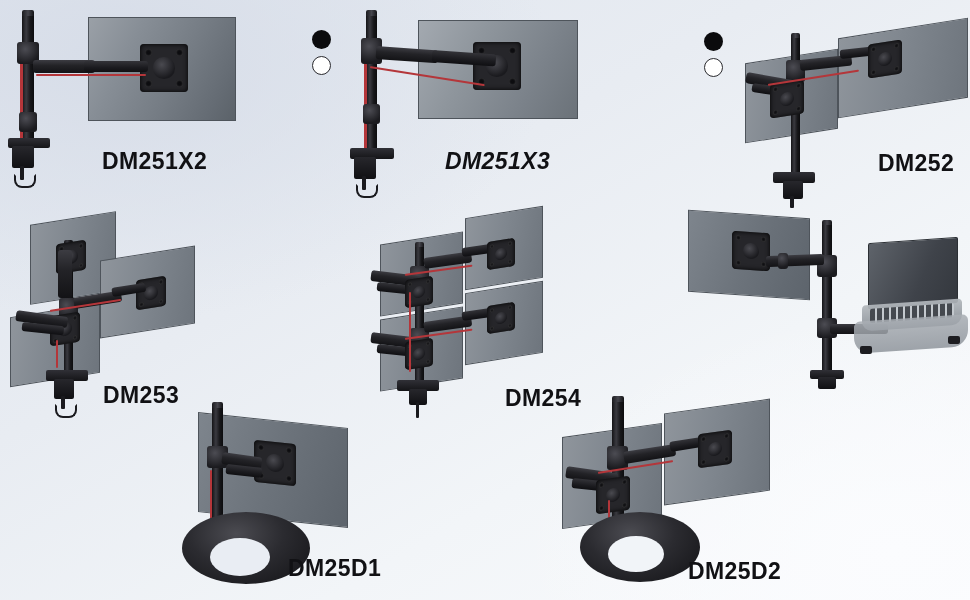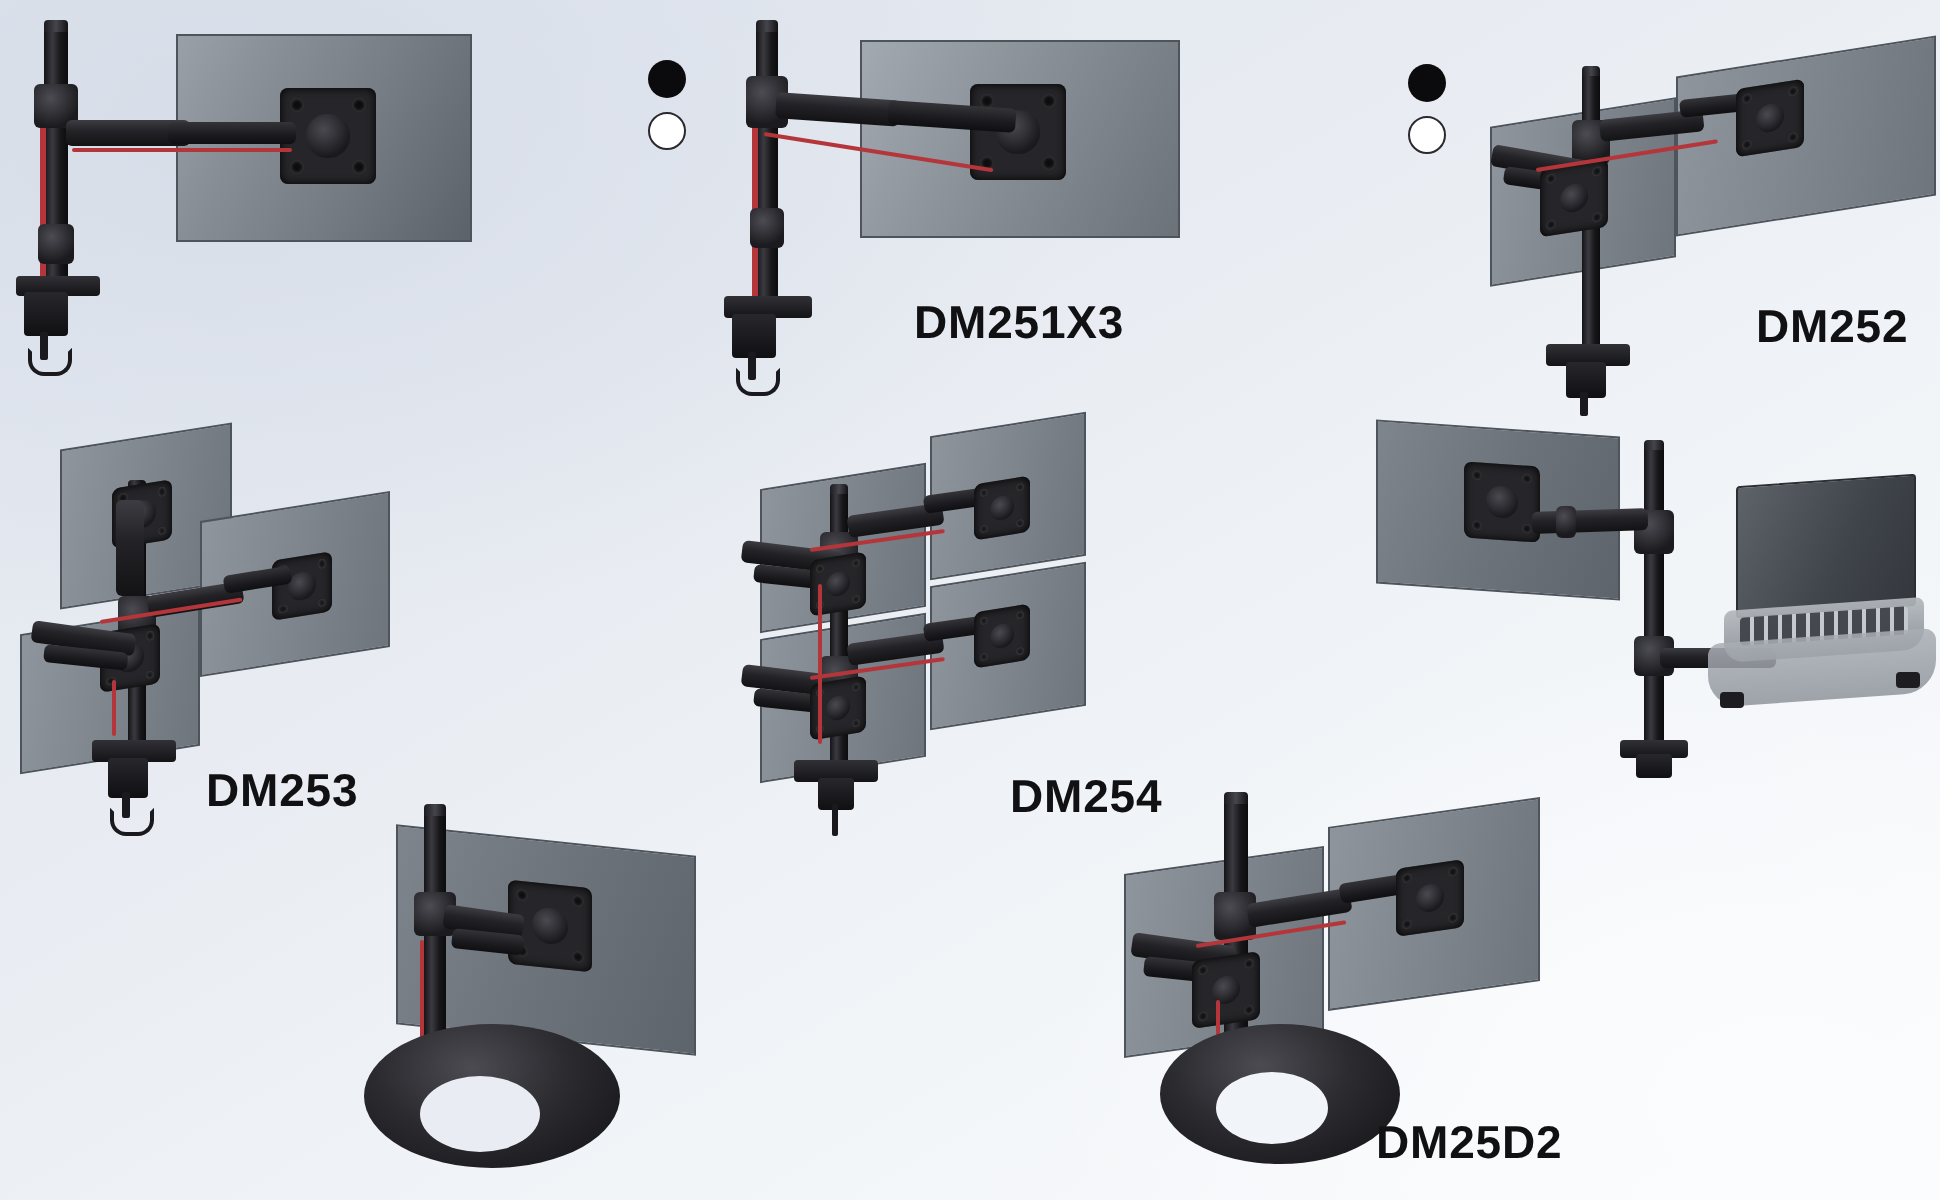--- a/index.html
+++ b/index.html
@@ -158,23 +158,24 @@
     <div class="joint" style="left:19px;top:112px;width:18px;height:20px;"></div>
     <div class="arm" style="left:33px;top:60px;width:62px;height:13px;"></div>
     <div class="arm thin" style="left:84px;top:61px;width:64px;height:11px;"></div>
     <div class="redwire" style="left:36px;top:74px;width:110px;height:2px;"></div>
     <div class="clamp" style="left:8px;top:138px;width:44px;height:42px;">
       <div class="top" style="left:0;top:0;width:42px;height:10px;"></div>
       <div class="body" style="left:4px;top:8px;width:22px;height:22px;"></div>
       <div class="screw" style="left:12px;top:28px;width:4px;height:14px;"></div>
       <div class="knob" style="left:6px;top:36px;width:18px;height:10px;"></div>
     </div>
-  </div>
-
-  <div class="product" style="left:320px;top:0;width:320px;height:190px;">
+    <div class="label" style="left:102px;top:148px;">DM251X2</div>
+  </div>
+
+  <div class="product" style="left:308px;top:0;width:320px;height:190px;font-style:italic;">
     <div class="swatches" style="left:4px;top:30px;">
       <div class="sw black"></div>
       <div class="sw white"></div>
     </div>
     <div class="mon light" style="left:110px;top:20px;width:160px;height:99px;"></div>
     <div class="vesa" style="left:165px;top:42px;width:48px;height:48px;">
       <span class="hole h1"></span>
         <span class="hole h2"></span>
         <span class="hole h3"></span>
         <span class="hole h4"></span>
@@ -361,20 +362,21 @@
         <span class="hole h4"></span>
     </div>
     <div class="pole" style="left:62px;top:14px;width:11px;height:138px;"></div>
     <div class="pole-cap" style="left:62px;top:12px;width:11px;height:6px;"></div>
     <div class="joint" style="left:57px;top:56px;width:21px;height:22px;"></div>
     <div class="arm" style="left:72px;top:62px;width:40px;height:12px;transform:rotate(8deg);"></div>
     <div class="arm thin" style="left:76px;top:74px;width:36px;height:10px;transform:rotate(6deg);"></div>
     <div class="redwire" style="left:60px;top:80px;width:2px;height:58px;"></div>
     <div class="base" style="left:32px;top:122px;width:128px;height:72px;"></div>
     <div class="base-notch" style="left:60px;top:148px;width:60px;height:38px;background:#e9edf3;"></div>
+    <div class="label" style="left:138px;top:165px;">DM25D1</div>
   </div>
 
   <div class="product" style="left:550px;top:390px;width:340px;height:210px;">
     <div class="mon flat" style="left:12px;top:40px;width:100px;height:92px;transform:skewY(-8deg);"></div>
     <div class="mon flat" style="left:114px;top:16px;width:106px;height:92px;transform:skewY(-8deg);"></div>
     <div class="pole" style="left:62px;top:8px;width:12px;height:132px;"></div>
     <div class="pole-cap" style="left:62px;top:6px;width:12px;height:6px;"></div>
     <div class="joint" style="left:57px;top:56px;width:21px;height:24px;"></div>
     <div class="arm" style="left:16px;top:76px;width:52px;height:12px;transform:rotate(8deg);"></div>
     <div class="arm thin" style="left:22px;top:88px;width:42px;height:10px;transform:rotate(6deg);"></div>

